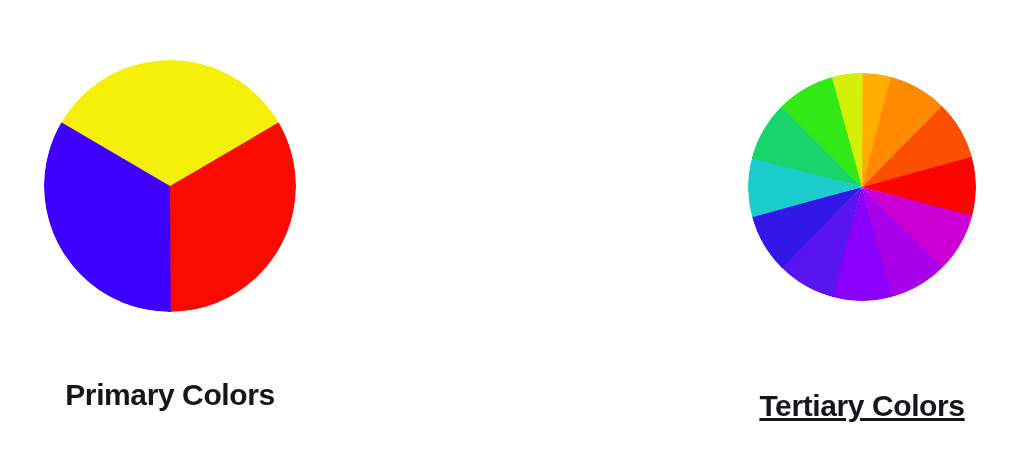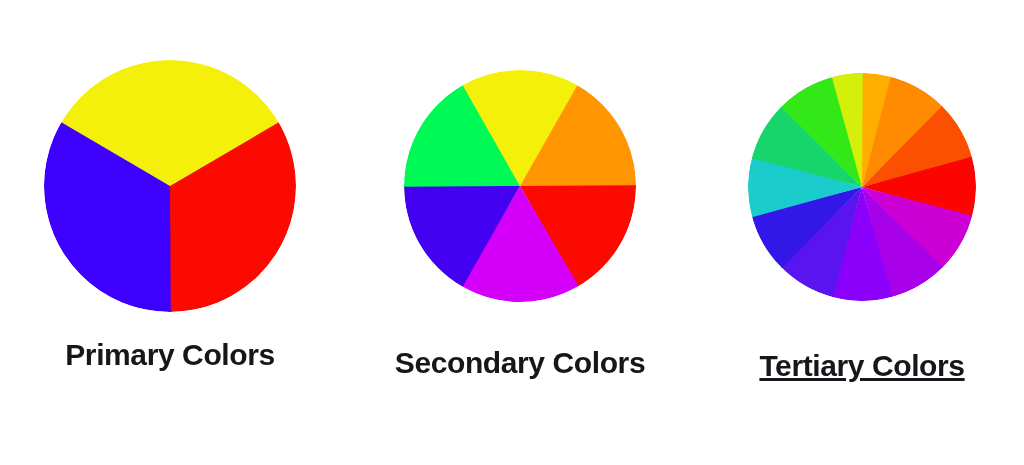--- a/index.html
+++ b/index.html
@@ -21,20 +21,21 @@
     height: 465px;
     background: #ffffff;
   }
   .wheel-group {
     position: absolute;
     top: 0;
     height: 465px;
     display: flex;
     flex-direction: column;
     align-items: center;
+    gap: 40px;
   }
   .wheel-holder {
     position: relative;
   }
   .wheel-svg {
     display: block;
   }
   .wheel-label {
     font-family: "Liberation Sans", sans-serif;
     font-weight: bold;
@@ -73,38 +74,20 @@
             </clipPath>
           </defs>
           <path d="M 126 126 L 16.498 63.668 A 126 126 0 0 1 235.502 63.668 Z" fill="#F5F00A" shape-rendering="geometricPrecision" clip-path="url(#clip-primary)"></path>
           <path d="M 126 126 L 234.732 62.335 A 126 126 0 0 1 125.230 251.998 Z" fill="#FA0A00" shape-rendering="geometricPrecision" clip-path="url(#clip-primary)"></path>
           <path d="M 126 126 L 126.770 251.998 A 126 126 0 0 1 17.268 62.335 Z" fill="#3D00FF" shape-rendering="geometricPrecision" clip-path="url(#clip-primary)"></path>
         </svg>
     </div>
     <div class="wheel-label">Primary Colors</div>
   </div>
 
-  <div class="wheel-group" id="group-secondary">
-    <div class="wheel-holder">
-      <svg class="wheel-svg" id="svg-secondary" width="232" height="232" viewBox="0 0 232 232">
-          <defs>
-            <clipPath id="clip-secondary">
-              <circle cx="116" cy="116" r="116"></circle>
-            </clipPath>
-          </defs>
-          <path d="M 116 116 L 57.387 15.897 A 116 116 0 0 1 174.613 15.897 Z" fill="#F5F00A" shape-rendering="geometricPrecision" clip-path="url(#clip-secondary)"></path>
-          <path d="M 116 116 L 173.385 15.189 A 116 116 0 0 1 231.998 116.709 Z" fill="#FF9500" shape-rendering="geometricPrecision" clip-path="url(#clip-secondary)"></path>
-          <path d="M 116 116 L 231.998 115.291 A 116 116 0 0 1 173.385 216.811 Z" fill="#FA0A00" shape-rendering="geometricPrecision" clip-path="url(#clip-secondary)"></path>
-          <path d="M 116 116 L 174.613 216.103 A 116 116 0 0 1 57.387 216.103 Z" fill="#D400FA" shape-rendering="geometricPrecision" clip-path="url(#clip-secondary)"></path>
-          <path d="M 116 116 L 58.615 216.811 A 116 116 0 0 1 0.002 115.291 Z" fill="#4400F0" shape-rendering="geometricPrecision" clip-path="url(#clip-secondary)"></path>
-          <path d="M 116 116 L 0.002 116.709 A 116 116 0 0 1 58.615 15.189 Z" fill="#00FA55" shape-rendering="geometricPrecision" clip-path="url(#clip-secondary)"></path>
-        </svg>
-    </div>
-    <div class="wheel-label">Secondary Colors</div>
-  </div>
 
   <div class="wheel-group" id="group-tertiary">
     <div class="wheel-holder">
       <svg class="wheel-svg" id="svg-tertiary" width="228" height="228" viewBox="0 0 228 228">
           <defs>
             <clipPath id="clip-tertiary">
               <circle cx="114" cy="114" r="114"></circle>
             </clipPath>
           </defs>
           <path d="M 114 114 L 83.823 4.067 A 114 114 0 0 1 144.177 4.067 Z" fill="#FFAE00" shape-rendering="geometricPrecision" clip-path="url(#clip-tertiary)"></path>

